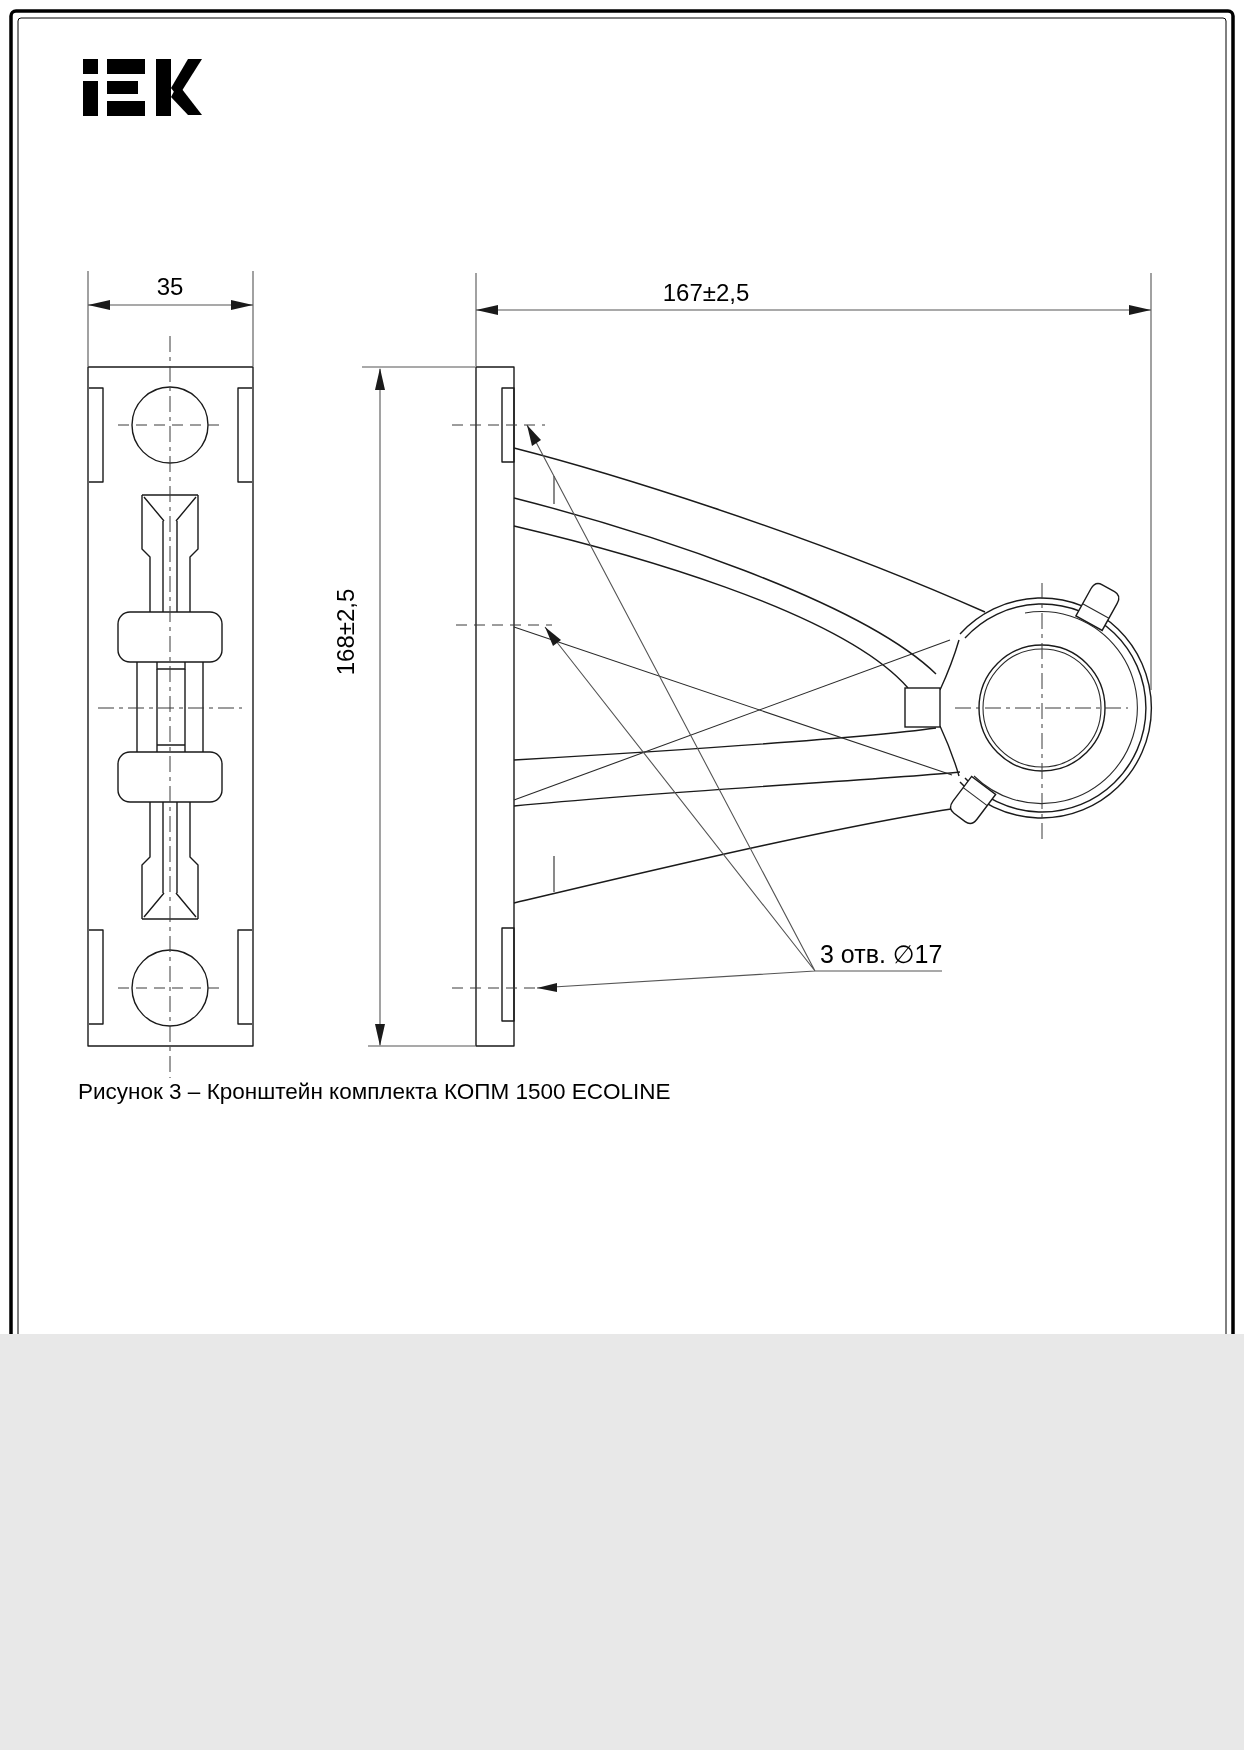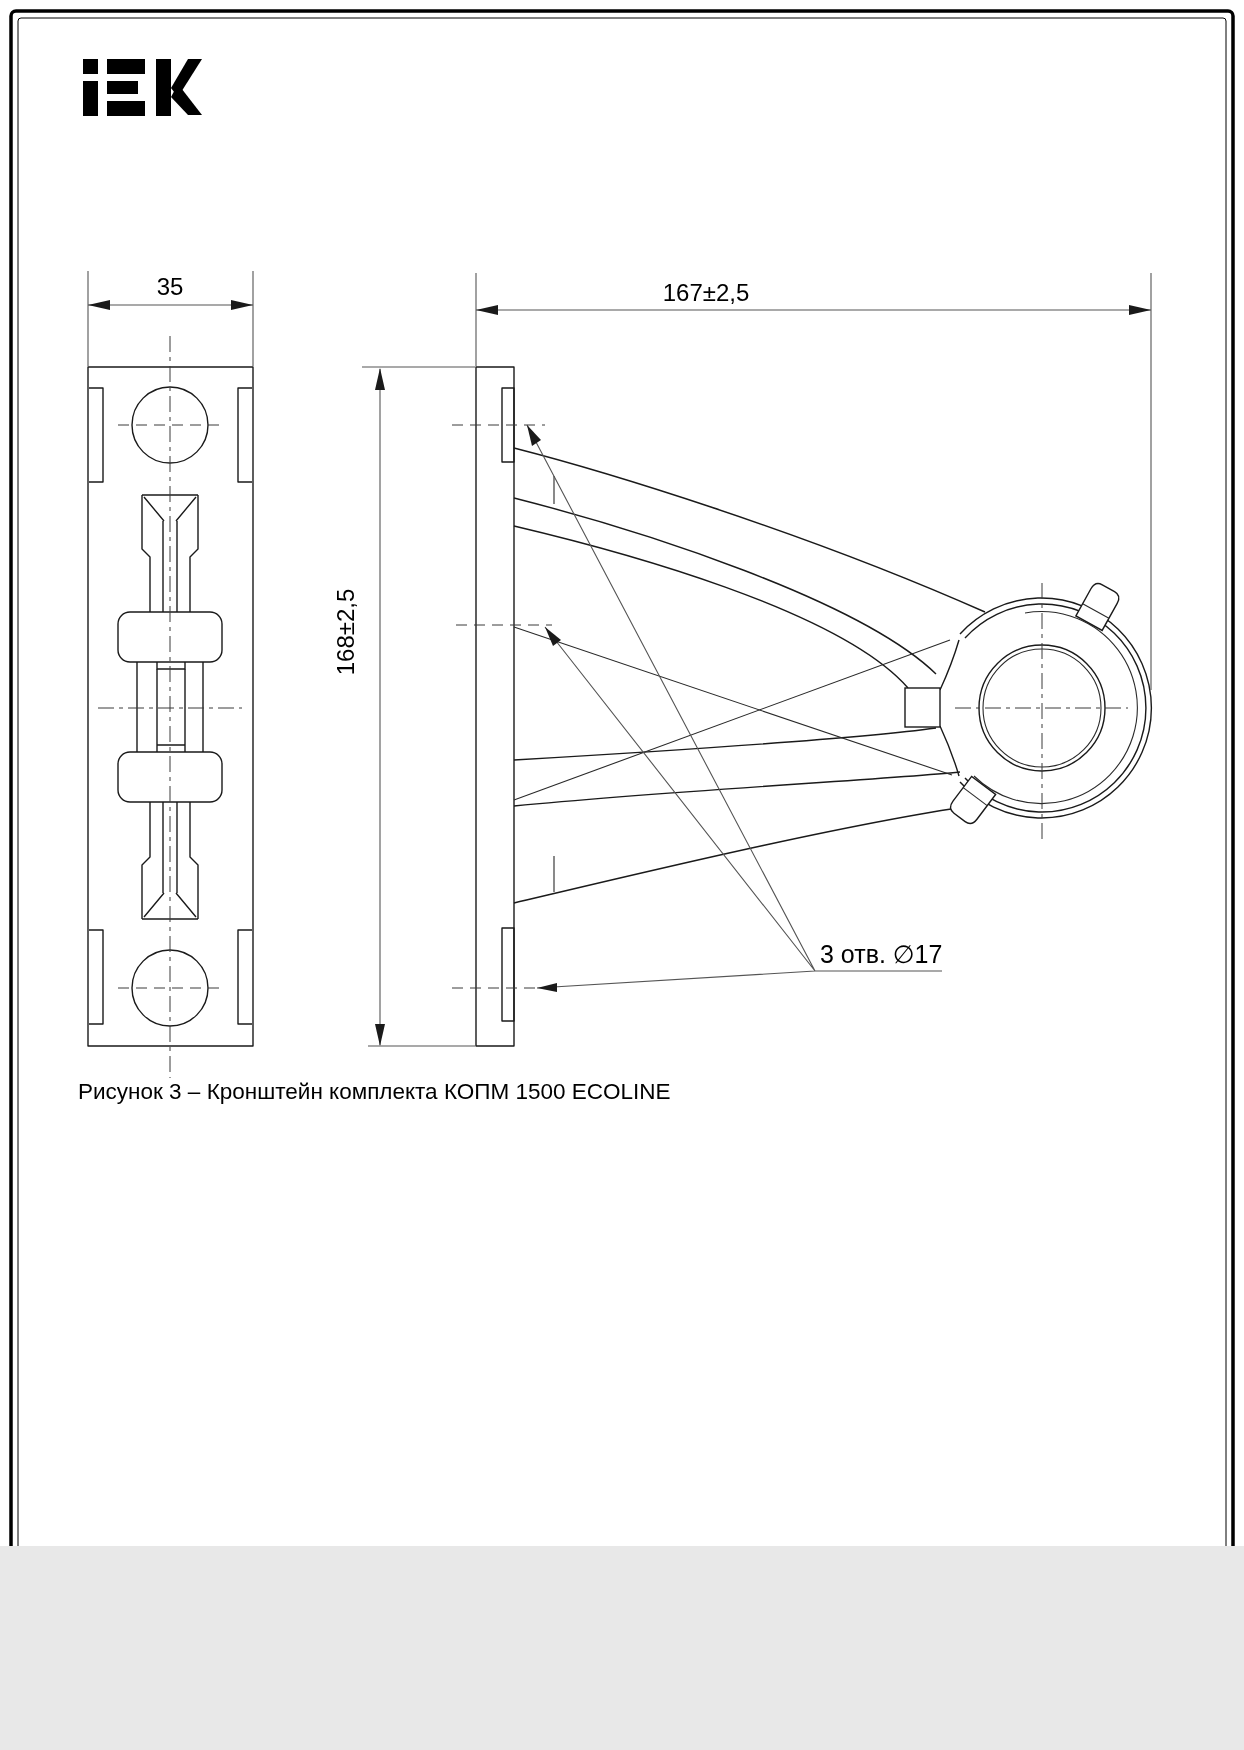--- a/index.html
+++ b/index.html
@@ -1,18 +1,18 @@
 <!DOCTYPE html>
 <html><head>
 <meta charset="utf-8">
 <style>
   html,body{margin:0;padding:0;background:#e8e8e8;}
   .sheet{
     position:relative;
-    width:1244px;height:1546px;
+    width:1244px;height:1334px;
     background:#ffffff;
     font-family:"Liberation Sans", sans-serif;
     overflow:hidden;
   }
   svg{position:absolute;left:0;top:0;}
   .obj{stroke:#1a1a1a;stroke-width:1.4;fill:none;stroke-linejoin:round;stroke-linecap:butt;}
   .thin{stroke:#2a2a2a;stroke-width:1.1;fill:none;}
   .cl{stroke:#3a3a3a;stroke-width:1;fill:none;stroke-dasharray:16 5 4 5;}
   .cld{stroke:#3a3a3a;stroke-width:1;fill:none;stroke-dasharray:11 7;}
   .dim{stroke:#555555;stroke-width:1.1;fill:none;}

